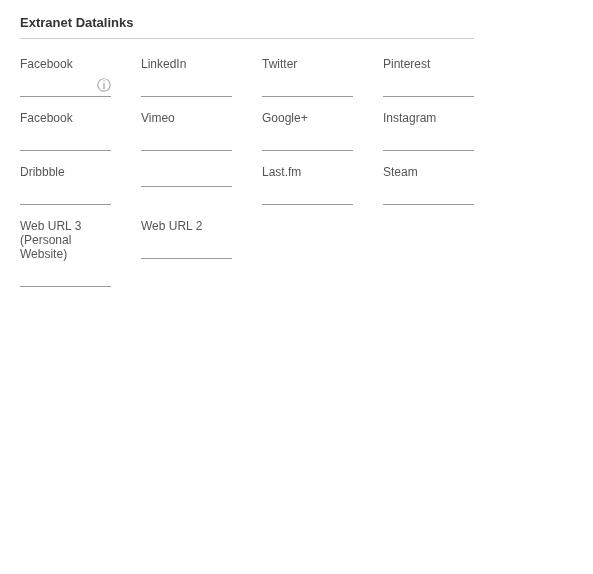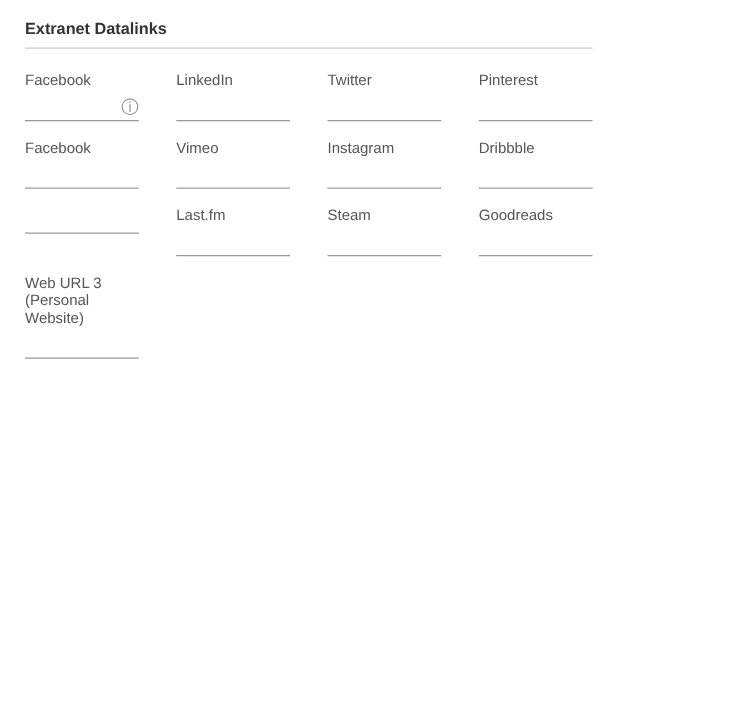--- a/index.html
+++ b/index.html
@@ -119,20 +119,26 @@
           <input type="text" class="field-input" style="">
         </div>
       </div>
       <div class="field-group">
         <label class="field-label">Vimeo</label>
         <div class="field-input-wrapper">
           <input type="text" class="field-input" style="">
         </div>
       </div>
       <div class="field-group">
+        <label class="field-label">Google+</label>
+        <div class="field-input-wrapper">
+          <input type="text" class="field-input" style="">
+        </div>
+      </div>
+      <div class="field-group">
         <label class="field-label">Instagram</label>
         <div class="field-input-wrapper">
           <input type="text" class="field-input" style="">
         </div>
       </div>
       <div class="field-group">
         <label class="field-label">Dribbble</label>
         <div class="field-input-wrapper">
           <input type="text" class="field-input" style="">
         </div>
@@ -148,25 +154,25 @@
           <input type="text" class="field-input" style="">
         </div>
       </div>
       <div class="field-group">
         <label class="field-label">Steam</label>
         <div class="field-input-wrapper">
           <input type="text" class="field-input" style="">
         </div>
       </div>
       <div class="field-group">
-        <label class="field-label">Goodreads</label>
+        <label class="field-label">Web URL 3 (Personal Website)</label>
         <div class="field-input-wrapper">
           <input type="text" class="field-input" style="">
         </div>
       </div>
       <div class="field-group">
-        <label class="field-label">Web URL 3 (Personal Website)</label>
+        <label class="field-label">Web URL 2</label>
         <div class="field-input-wrapper">
           <input type="text" class="field-input" style="">
         </div>
       </div>
     </div>
 </div>
 
 </body></html>

